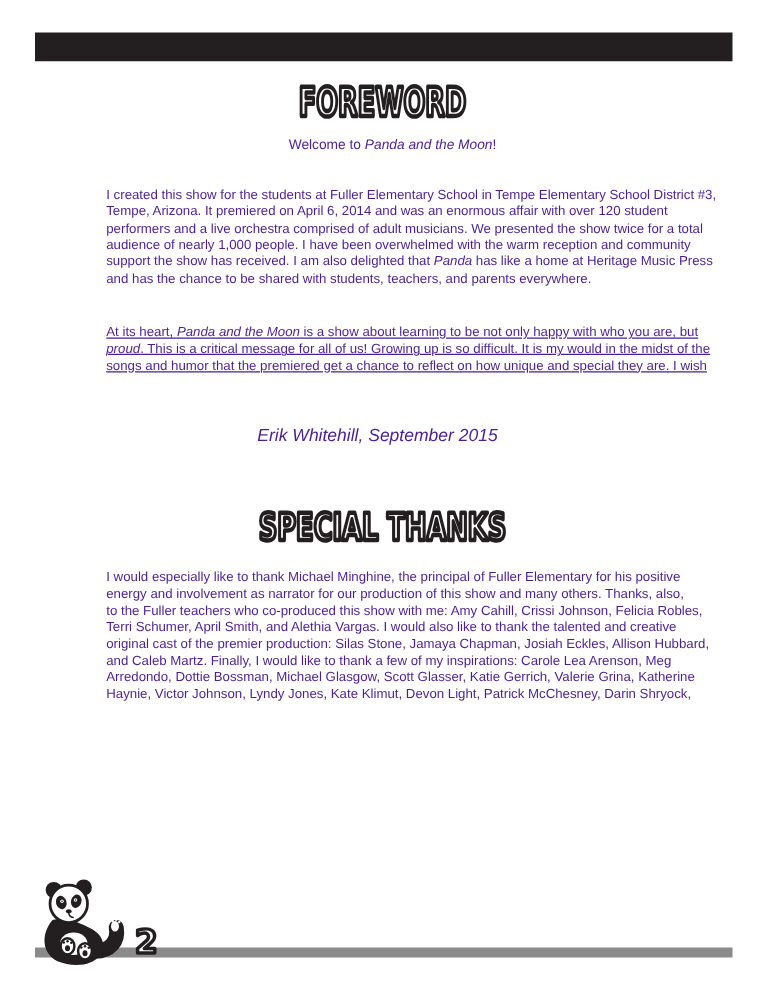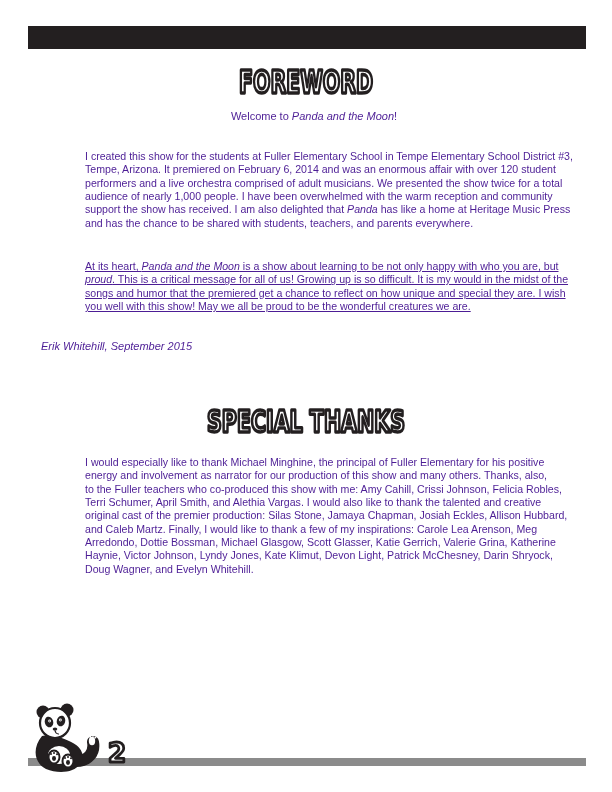--- a/index.html
+++ b/index.html
@@ -32,21 +32,21 @@
   .body-text{
     position:absolute;left:41px;width:535px;
     font-size:10.6px;line-height:13.35px;margin-left:28px;
   }
   .body-text .line,.welcome .line{white-space:nowrap;padding-left:16px;}
   .para1{top:150px;}
   .para2{top:260px;text-decoration:underline;}
   .para3{top:456px;}
   .signature{
     position:absolute;left:41px;top:340px;width:522px;
-    text-align:left;font-style:italic;font-size:11px;
+    text-align:center;font-style:italic;font-size:14px;
   }
   em{font-style:italic;}
   .panda-svg{position:absolute;left:24px;top:700px;width:95px;height:75px;z-index:2;}
   .pagenum-svg{position:absolute;left:100px;top:736px;width:34px;height:32px;z-index:3;}
   .pagenum-text{
     font-family:"DejaVu Sans","Liberation Sans",sans-serif;
     font-weight:700;font-size:26px;
     fill:#ffffff;stroke:#231f20;stroke-width:2.8px;stroke-linejoin:round;
   }
 </style>
@@ -60,50 +60,48 @@
   <svg class="heading-svg foreword" viewBox="0 0 612 48">
     <text class="display-heading" x="306" y="36" text-anchor="middle" font-size="32" textLength="134" lengthAdjust="spacingAndGlyphs">FOREWORD</text>
   </svg>
 
   <div class="welcome">
       <div class="line"><span>Welcome to </span><em>Panda and the Moon</em><span>!</span></div>
     </div>
 
   <div class="body-text para1">
       <div class="line"><span>I created this show for the students at Fuller Elementary School in Tempe Elementary School District #3,</span></div>
-      <div class="line"><span>Tempe, Arizona. It premiered on February 6, 2014 and was an enormous affair with over 120 student</span></div>
+      <div class="line"><span>Tempe, Arizona. It premiered on April 6, 2014 and was an enormous affair with over 120 student</span></div>
       <div class="line"><span>performers and a live orchestra comprised of adult musicians. We presented the show twice for a total</span></div>
       <div class="line"><span>audience of nearly 1,000 people. I have been overwhelmed with the warm reception and community</span></div>
       <div class="line"><span>support the show has received. I am also delighted that </span><em>Panda</em><span> has like a home at Heritage Music Press</span></div>
       <div class="line"><span>and has the chance to be shared with students, teachers, and parents everywhere.</span></div>
     </div>
 
   <div class="body-text para2">
       <div class="line"><span>At its heart, </span><em>Panda and the Moon</em><span> is a show about learning to be not only happy with who you are, but</span></div>
       <div class="line"><em>proud</em><span>. This is a critical message for all of us! Growing up is so difficult. It is my would in the midst of the</span></div>
       <div class="line"><span>songs and humor that the premiered get a chance to reflect on how unique and special they are. I wish</span></div>
-      <div class="line"><span>you well with this show! May we all be proud to be the wonderful creatures we are.</span></div>
     </div>
 
   <div class="signature">Erik Whitehill, September 2015</div>
 
   <svg class="heading-svg special" viewBox="0 0 612 48">
     <text class="display-heading" x="306" y="34" text-anchor="middle" font-size="30" textLength="198" lengthAdjust="spacingAndGlyphs">SPECIAL THANKS</text>
   </svg>
 
   <div class="body-text para3">
       <div class="line"><span>I would especially like to thank Michael Minghine, the principal of Fuller Elementary for his positive</span></div>
       <div class="line"><span>energy and involvement as narrator for our production of this show and many others. Thanks, also,</span></div>
       <div class="line"><span>to the Fuller teachers who co-produced this show with me: Amy Cahill, Crissi Johnson, Felicia Robles,</span></div>
       <div class="line"><span>Terri Schumer, April Smith, and Alethia Vargas. I would also like to thank the talented and creative</span></div>
       <div class="line"><span>original cast of the premier production: Silas Stone, Jamaya Chapman, Josiah Eckles, Allison Hubbard,</span></div>
       <div class="line"><span>and Caleb Martz. Finally, I would like to thank a few of my inspirations: Carole Lea Arenson, Meg</span></div>
       <div class="line"><span>Arredondo, Dottie Bossman, Michael Glasgow, Scott Glasser, Katie Gerrich, Valerie Grina, Katherine</span></div>
       <div class="line"><span>Haynie, Victor Johnson, Lyndy Jones, Kate Klimut, Devon Light, Patrick McChesney, Darin Shryock,</span></div>
-      <div class="line"><span>Doug Wagner, and Evelyn Whitehill.</span></div>
     </div>
 
   <svg class="panda-svg" viewBox="0 0 95 75">
 
     <path d="M18,36 C8,48 10,63 22,69 C34,74 50,73 56,64 C62,56 57,47 49,43 C42,39 28,33 18,36 Z" fill="#231f20"></path>
 
     <ellipse cx="35" cy="55" rx="11" ry="9" fill="#ffffff"></ellipse>
 
     <path d="M52,61 C64,61 71,53 69,42" fill="none" stroke="#231f20" stroke-width="12" stroke-linecap="round"></path>
 

